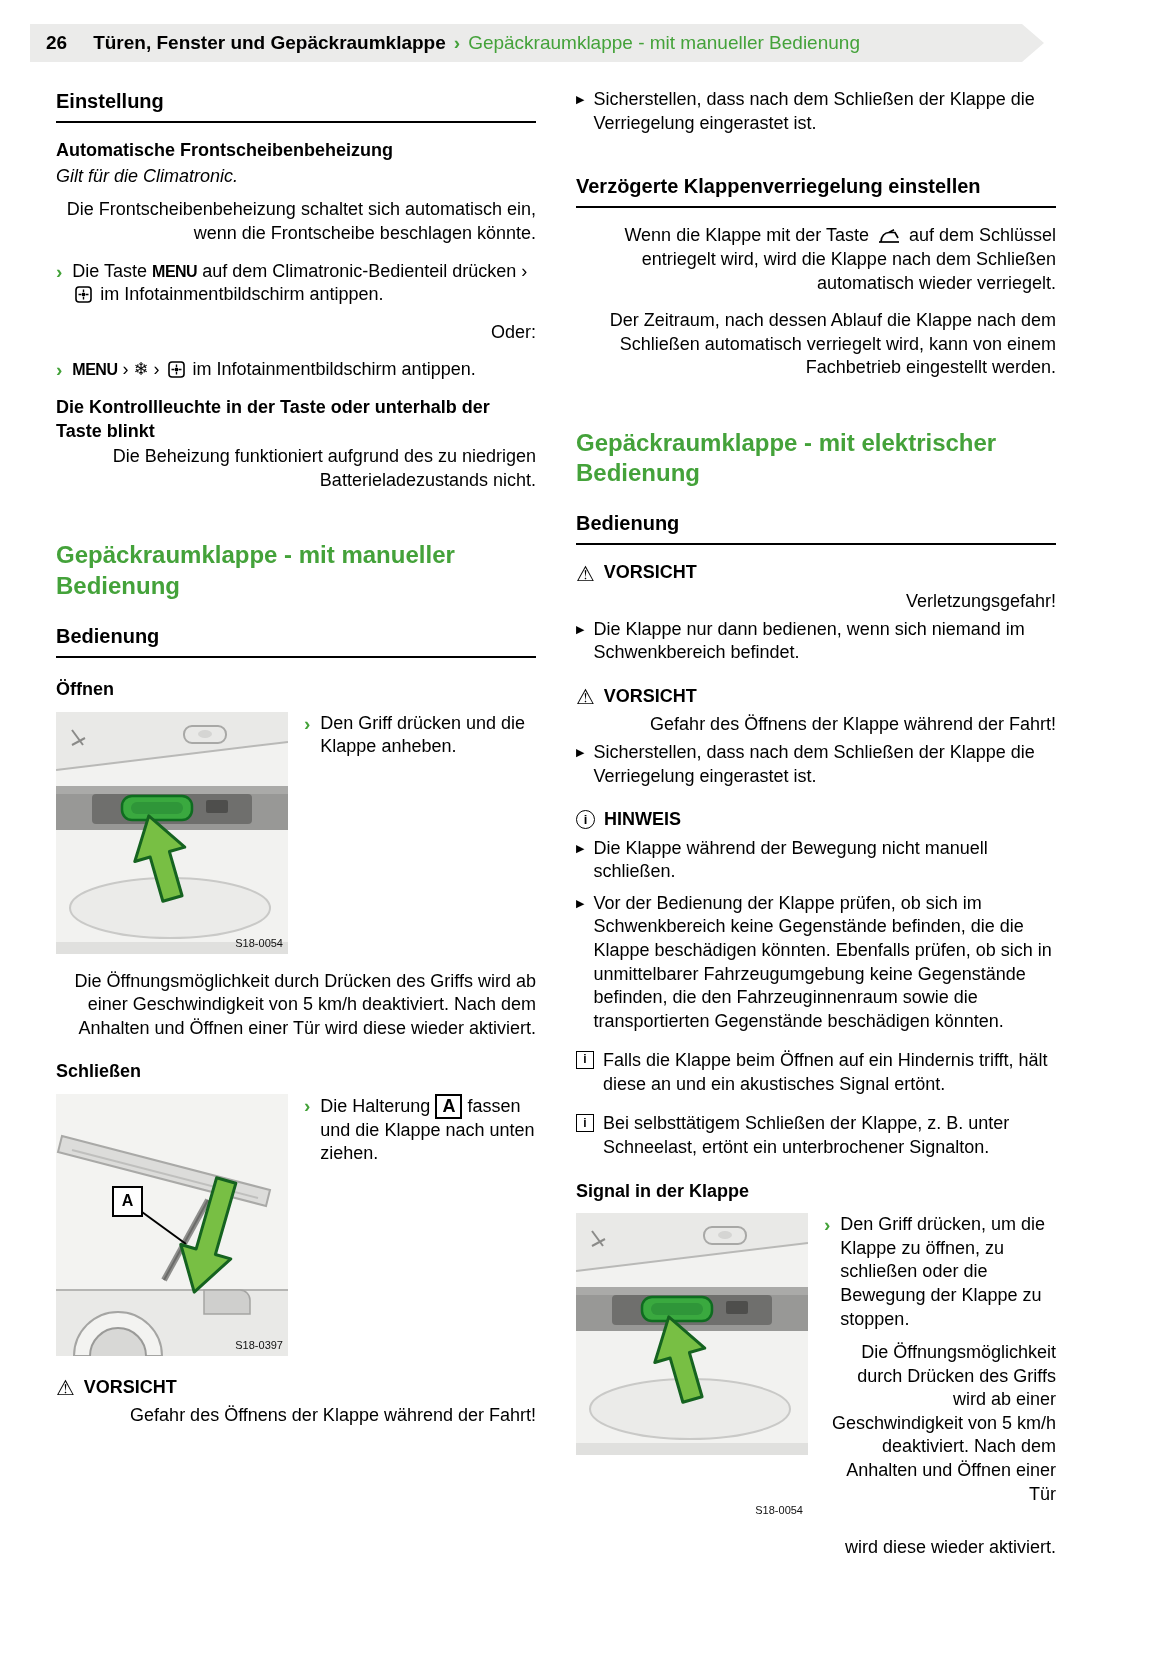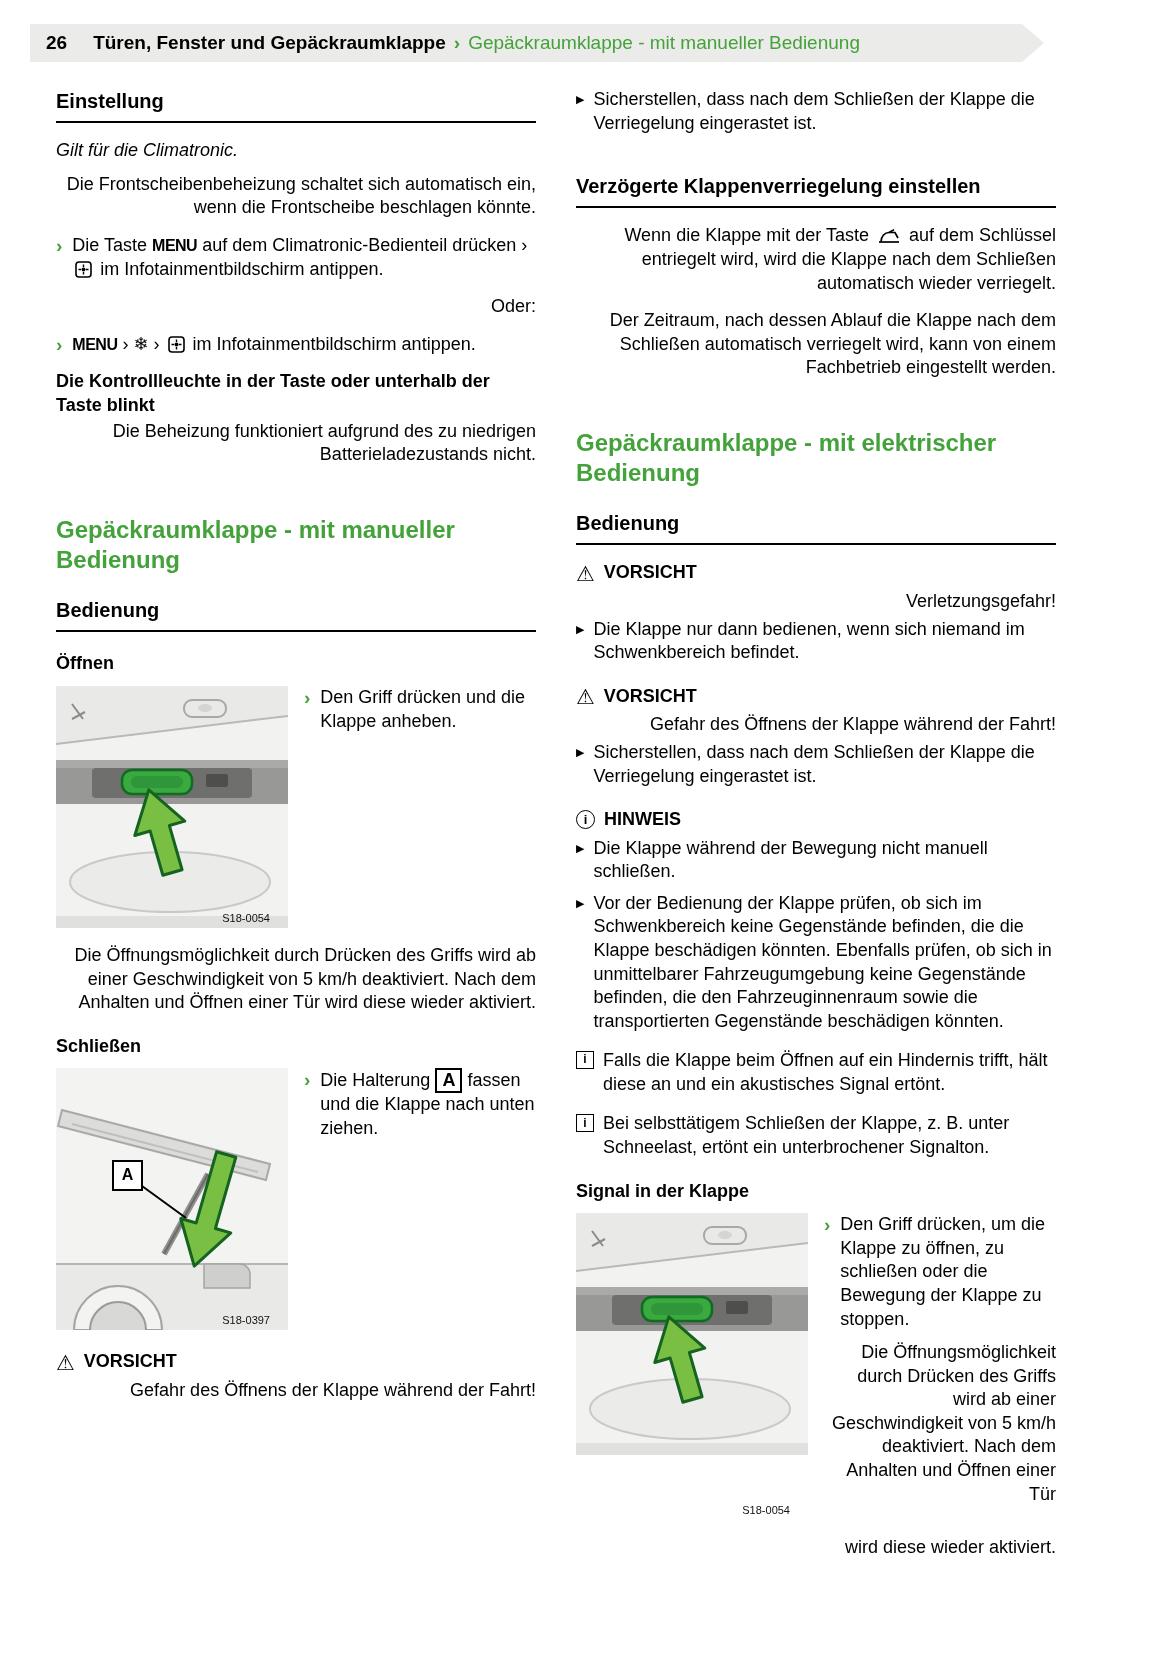--- a/index.html
+++ b/index.html
@@ -40,21 +40,21 @@
   .sub-m{flex:none;font-size:11px;line-height:1;margin-top:6px;}
   .warn{margin:20px 0 14px;}
   .warn-head{display:flex;align-items:center;gap:9px;font-weight:bold;margin:0 0 5px;}
   .warn-tri{font-size:21px;line-height:1;font-weight:normal;}
   .hint-circ{width:19px;height:19px;border:1.8px solid #000;border-radius:50%;display:flex;align-items:center;justify-content:center;font-size:13px;font-weight:bold;flex:none;box-sizing:border-box;}
   .info-note{display:flex;gap:9px;margin:16px 0 14px;}
   .info-sq{width:18px;height:18px;border:1.8px solid #000;display:flex;align-items:center;justify-content:center;font-size:12px;font-weight:bold;flex:none;margin-top:2px;box-sizing:border-box;}
   .fig-row{display:flex;gap:16px;margin:6px 0 16px;}
   .figure{position:relative;flex:none;width:232px;}
   .figure svg{display:block;}
-  .fig-cap{position:absolute;right:18px;bottom:3px;font-size:11px;color:#111;}
+  .fig-cap{position:absolute;right:5px;bottom:3px;font-size:11px;color:#111;}
   .fig-a{position:absolute;left:56px;top:92px;width:27px;height:27px;border:2.5px solid #000;background:#fff;display:flex;align-items:center;justify-content:center;font-weight:bold;font-size:16px;box-sizing:content-box;}
   .menu-key{font-weight:bold;letter-spacing:-0.5px;font-size:16px;}
   .badge-a{display:inline-block;border:2px solid #000;padding:0 5px;font-weight:bold;line-height:1.15;}
   .icon-inline{vertical-align:-3px;margin:0 3px;}
   .fig-text-col{display:flex;flex-direction:column;}
   .fig-text-col .step{margin-bottom:10px;}
 </style>
 </head>
 <body>
 
@@ -65,20 +65,21 @@
     <span class="hdr-title">Türen, Fenster und Gepäckraumklappe</span>
     <span class="hdr-sep">›</span>
     <span class="hdr-sub">Gepäckraumklappe - mit manueller Bedienung</span>
   </div>
 
   <div class="columns">
 
     <div class="col">
 
       <h2 class="sec-h">Einstellung</h2>
+      <p class="bold-p">Automatische Frontscheibenbeheizung</p>
       <p class="italic">Gilt für die Climatronic.</p>
       <p class="body">Die Frontscheibenbeheizung schaltet sich automatisch ein, wenn die Frontscheibe beschlagen könnte.</p>
 
       <div class="step">
         <span class="step-m">›</span>
         <span><span>Die Taste </span><span class="menu-key">MENU</span><span> auf dem Climatronic-Bedienteil drücken › </span><svg class="icon-inline" width="17" height="17" viewBox="0 0 17 17">
               <rect x="1" y="1" width="15" height="15" rx="3" fill="none" stroke="#000" stroke-width="1.6"></rect>
               <circle cx="8.5" cy="8.5" r="2" fill="#000"></circle>
               <path d="M8.5,3.5 V6 M8.5,11 V13.5 M3.5,8.5 H6 M11,8.5 H13.5" stroke="#000" stroke-width="1.4"></path>
             </svg><span> im Infotainmentbildschirm antippen.</span></span>

